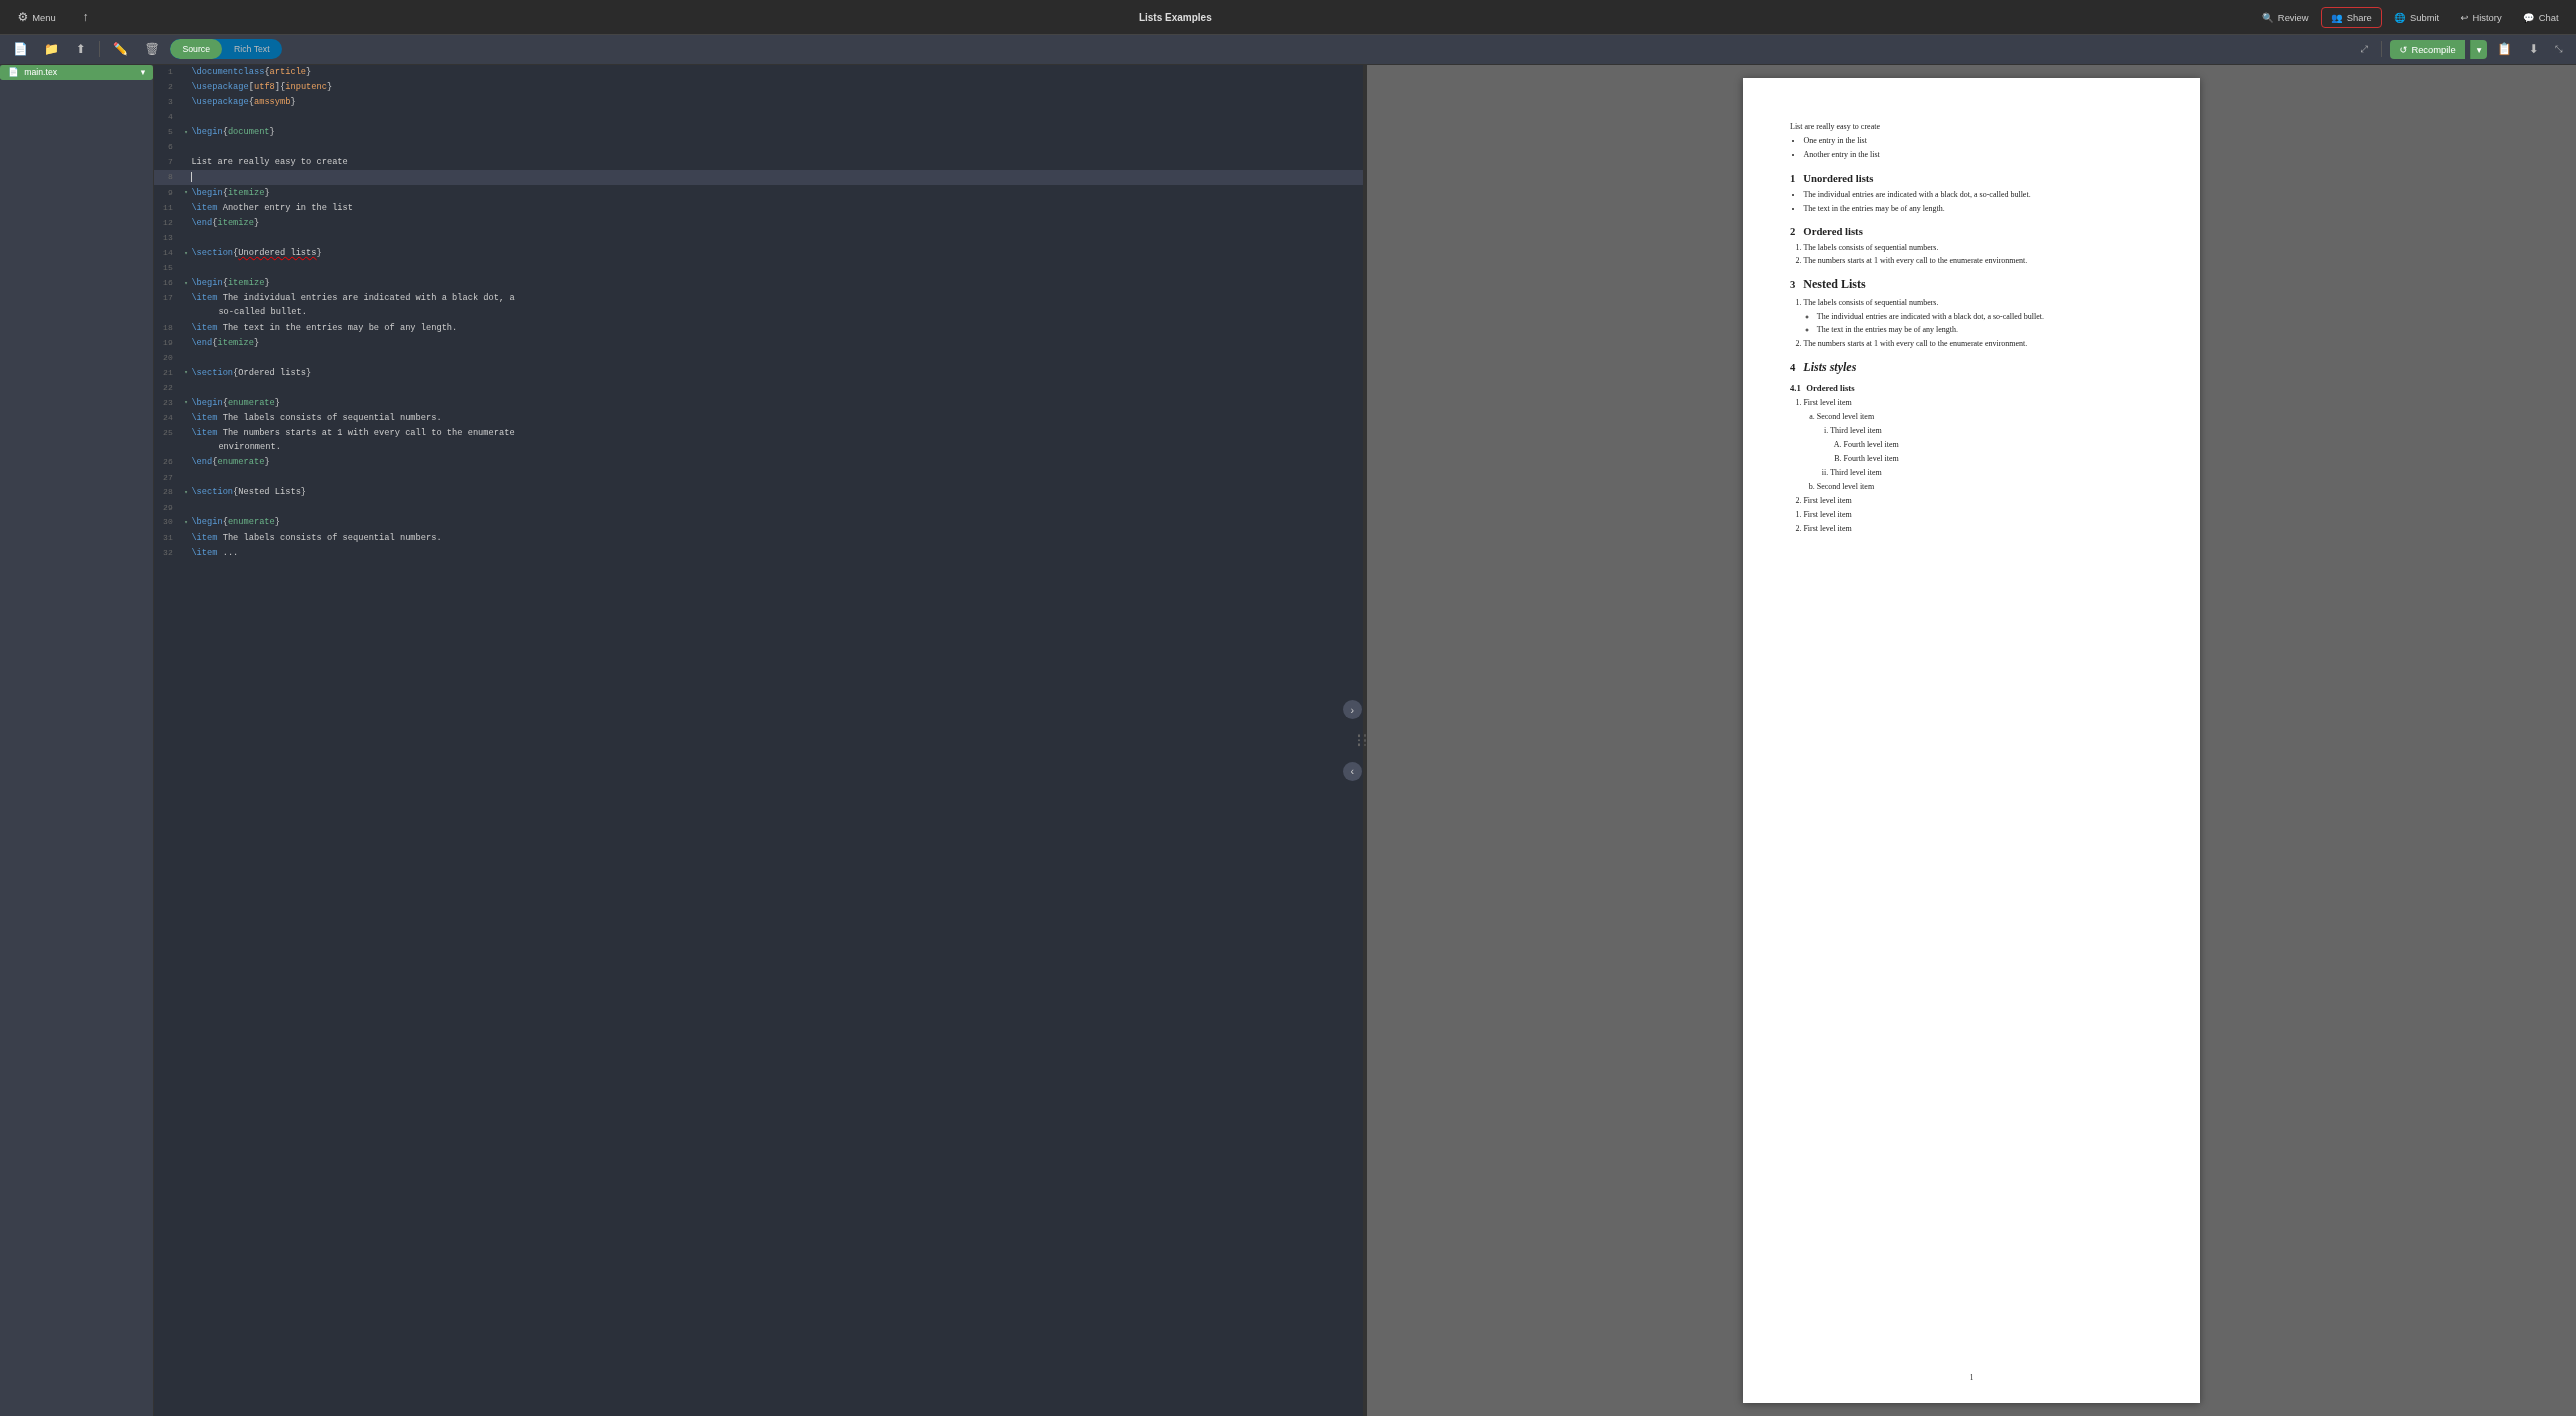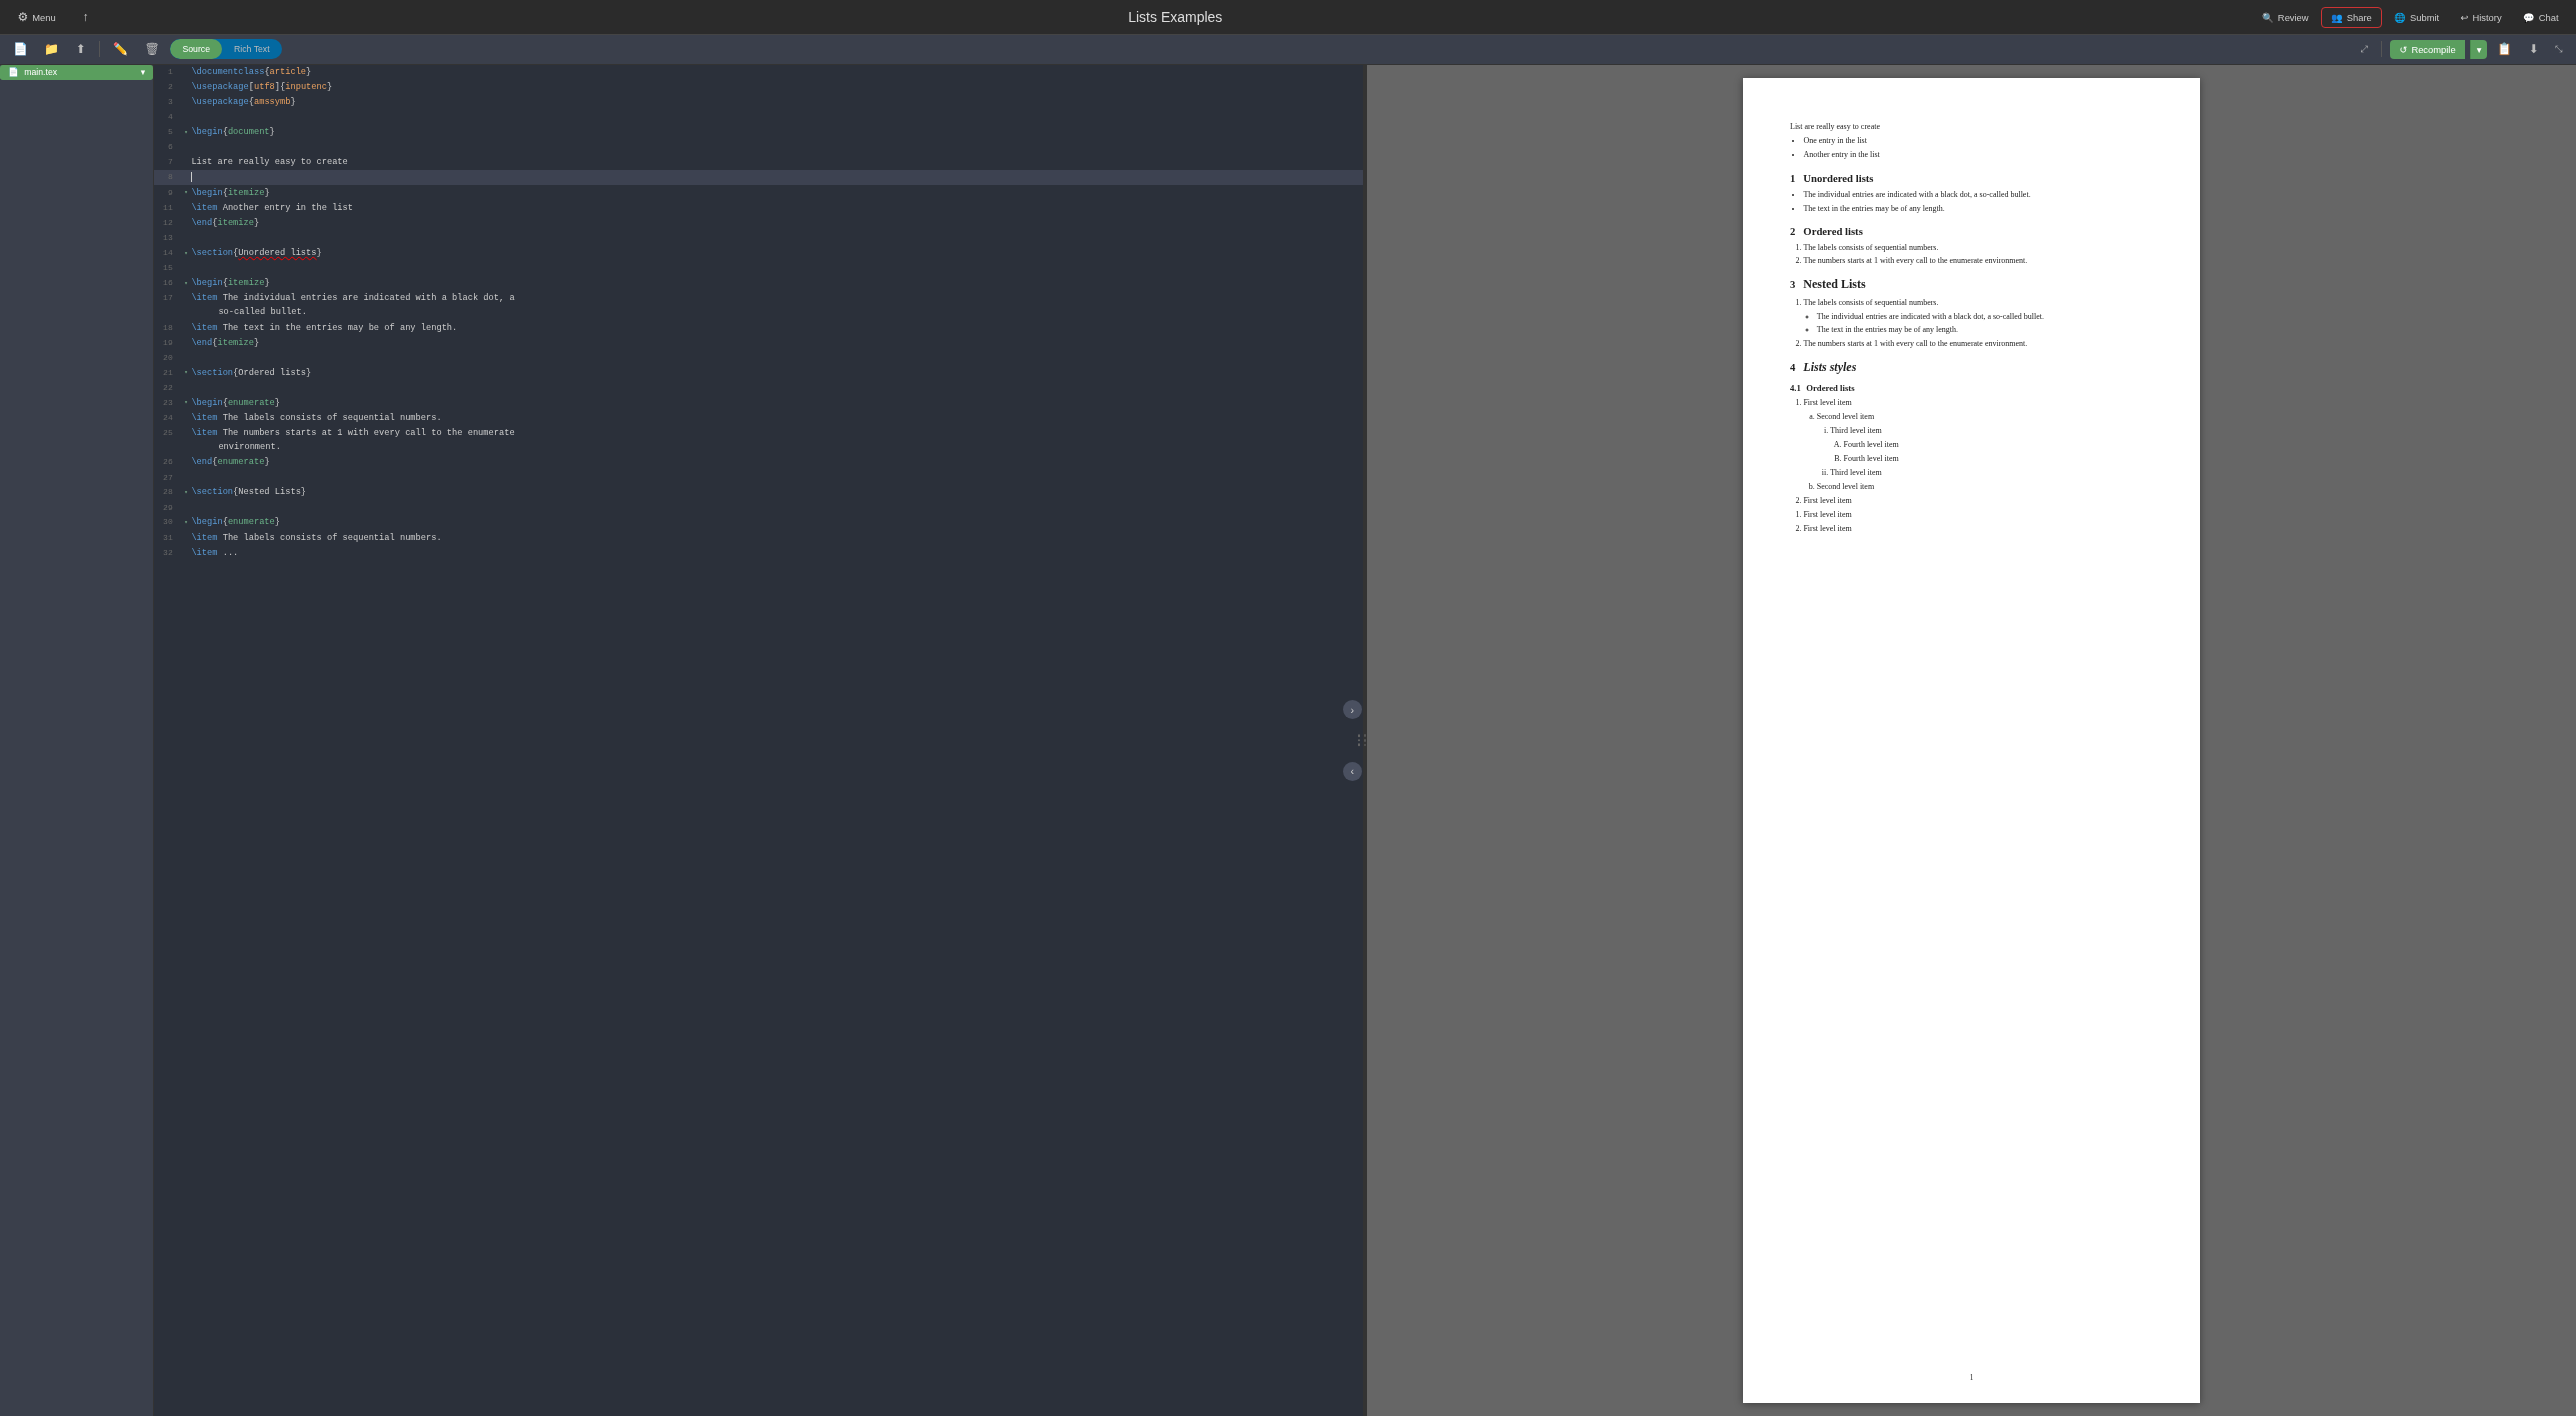--- a/index.html
+++ b/index.html
@@ -7,21 +7,21 @@
 
     
     .top-nav {
       display: flex; align-items: center;
       background: #2b2b2b;
       height: 35px; min-height: 35px;
       padding: 0 8px;
       border-bottom: 0.7px solid #444;
     }
     .nav-left { display: flex; align-items: center; gap: 8px; }
-    .nav-center { flex: 1; text-align: center; font-size: 14px; color: #ddd; font-weight: 400; }
+    .nav-center { flex: 1; text-align: center; font-size: 10px; color: #ddd; font-weight: 700; }
     .nav-right { display: flex; align-items: center; gap: 2.7px; }
     .nav-btn {
       display: flex; align-items: center; gap: 4px;
       padding: 4px 9.4px; border-radius: 4px;
       cursor: pointer; font-size: 9.4px; color: #ccc;
       background: transparent; border: none;
       white-space: nowrap;
     }
     .nav-btn.share-btn {
       background: transparent;

